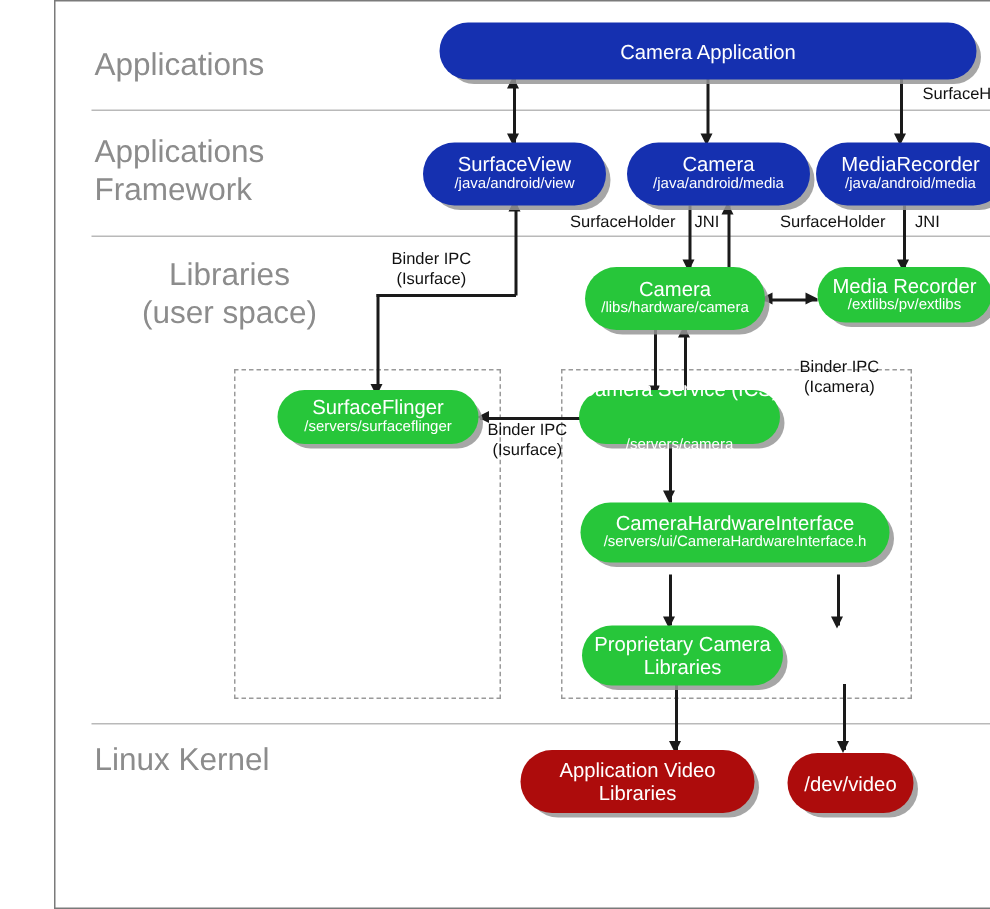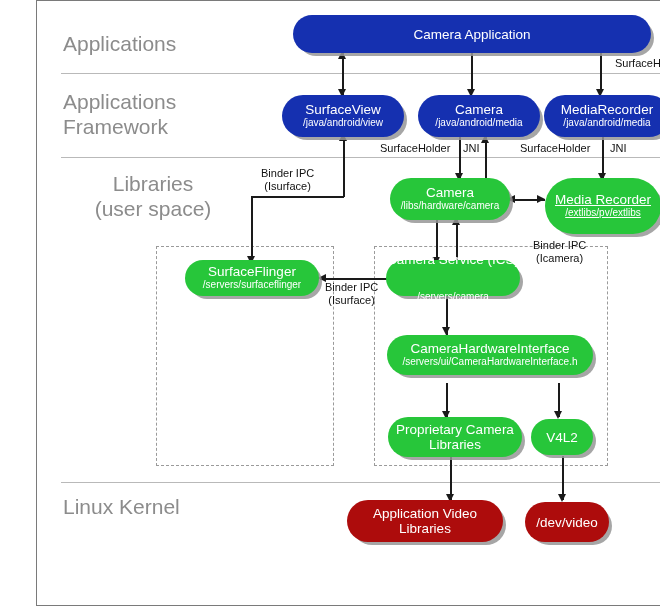--- a/index.html
+++ b/index.html
@@ -148,21 +148,21 @@
   <div class="node blue" style="left:507px;top:94px;width:126px;height:42px;text-align:center;">
     <div class="t1">MediaRecorder</div>
     <div class="t2">/java/android/media</div>
   </div>
 
   <div class="node green" style="left:353px;top:177px;width:120px;height:42px;">
     <div class="t1">Camera</div>
     <div class="t2">/libs/hardware/camera</div>
   </div>
 
-  <div class="node green" style="left:508px;top:177px;width:116px;height:56px;text-decoration:underline;">
+  <div class="node green" style="left:508px;top:177px;width:116px;height:37px;">
     <div class="t1">Media Recorder</div>
     <div class="t2">/extlibs/pv/extlibs</div>
   </div>
 
   <div class="node green" style="left:148px;top:259px;width:134px;height:36px;">
     <div class="t1">SurfaceFlinger</div>
     <div class="t2">/servers/surfaceflinger</div>
   </div>
 
   <div class="node green" style="left:349px;top:259px;width:134px;height:36px;gap:24px;">
@@ -173,23 +173,20 @@
   <div class="node green" style="left:350px;top:334px;width:206px;height:40px;">
     <div class="t1">CameraHardwareInterface</div>
     <div class="t2">/servers/ui/CameraHardwareInterface.h</div>
   </div>
 
   <div class="node green" style="left:351px;top:416px;width:134px;height:40px;">
     <div class="t1">Proprietary Camera</div>
     <div class="t1">Libraries</div>
   </div>
 
-  <div class="node green" style="left:494px;top:418px;width:62px;height:36px;">
-    <div class="t1">V4L2</div>
-  </div>
 
   <div class="node red" style="left:310px;top:499px;width:156px;height:42px;">
     <div class="t1">Application Video</div>
     <div class="t1">Libraries</div>
   </div>
 
   <div class="node red" style="left:488px;top:501px;width:84px;height:40px;text-align:right;">
     <div class="t1">/dev/video</div>
   </div>
 

